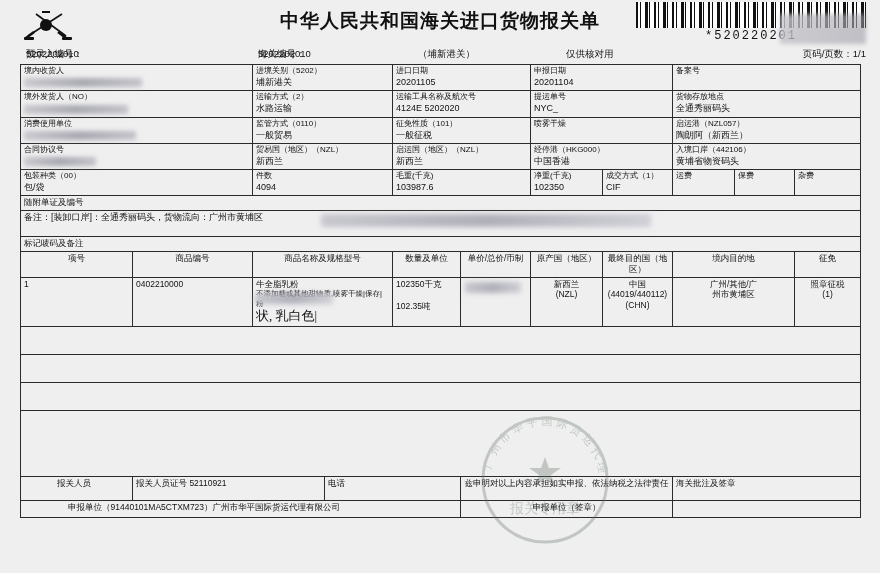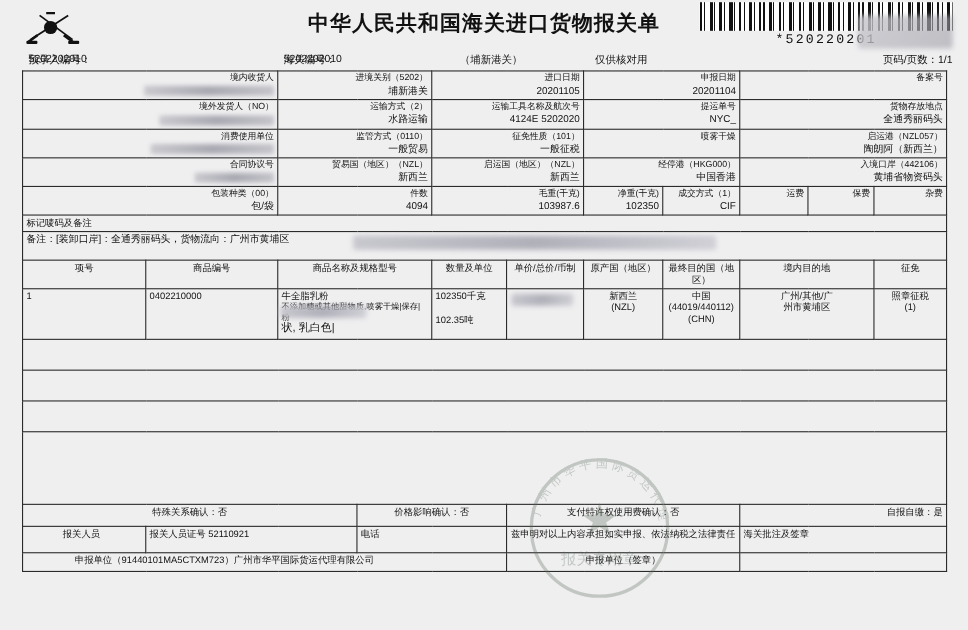--- a/index.html
+++ b/index.html
@@ -28,39 +28,39 @@
   .blur-mark{position:absolute;right:14px;top:14px;width:86px;height:30px;
     background:linear-gradient(120deg,rgba(200,200,205,.85),rgba(150,150,160,.55));
     filter:blur(2.2px);border-radius:2px;}
 
   
   .metarow{position:relative;height:16px;font-size:9.5px;text-align:right;}
   .metarow span{position:absolute;white-space:nowrap;}
   .m1{left:26px;top:0;}
   .m2{left:258px;top:0;}
   .m3{left:418px;top:0;}
-  .m4{left:541px;top:0;}
+  .m4{left:566px;top:0;}
   .m5{right:14px;top:0;}
 
   
   table.form{
     position:absolute;left:20px;top:64px;width:840px;
     border-collapse:collapse;table-layout:fixed;
   }
   table.form td{
     border:1px solid #2b2b2b;
     vertical-align:top;
     padding:1px 3px 2px 3px;
     font-size:8.5px;
     line-height:1.25;
     height:13px;
   }
   .lbl{font-size:8px;color:#111;white-space:nowrap;}
   .val{font-size:9px;color:#111;white-space:nowrap;}
-  .cell{position:relative;height:26px;text-align:right;}
+  .cell{position:relative;height:26px;}
   .cell .lbl{display:block;}
   .cell .val{display:block;margin-top:1px;}
 
   
   .blur{
     display:inline-block;height:9px;border-radius:1px;
     background:linear-gradient(100deg,#c9c9ce,#a9a9b2,#c4c4ca);
     filter:blur(2px);vertical-align:middle;
   }
   .blurbig{
@@ -266,50 +266,53 @@
       <td class="cell">
         <span class="lbl">保费</span>
         <span class="val"></span>
       </td>
       <td class="cell">
         <span class="lbl">杂费</span>
         <span class="val"></span>
       </td>
     </tr>
 
-
-    <tr>
-      <td colspan="11" style="height:11px;">标记唛码及备注</td>
-    </tr>
+    <tr>
+      <td colspan="11" style="height:11px;">随附单证及编号</td>
+    </tr>
+
     <tr>
       <td colspan="11" style="height:22px;position:relative;">
         <span class="val">备注：[装卸口岸]：全通秀丽码头，货物流向：广州市黄埔区</span>
         <span class="blurbig" style="left:300px;top:3px;width:330px;height:13px;"></span>
       </td>
+    </tr>
+    <tr>
+      <td colspan="11" style="height:11px;">标记唛码及备注</td>
     </tr>
 
     <tr>
       <td style="width:30px;margin-top:28px;" class="center">项号</td>
       <td class="center">商品编号</td>
       <td colspan="2" class="center">商品名称及规格型号</td>
       <td class="center">数量及单位</td>
       <td class="center">单价/总价/币制</td>
       <td class="center">原产国（地区）</td>
       <td class="center">最终目的国（地区）</td>
       <td colspan="2" class="center">境内目的地</td>
       <td class="center">征免</td>
     </tr>
 
     <tr>
       <td style="height:42px;">1</td>
       <td>0402210000</td>
       <td colspan="2" style="position:relative;">
         <div>牛全脂乳粉</div>
         <div style="font-size:7.5px;">不添加糖或其他甜物质,喷雾干燥|保存|粉</div>
-        <div style="font-size:10px;">状, 乳白色|</div>
+        <div style="font-size:13px;font-family:Liberation Serif, serif;">状, 乳白色|</div>
         <span class="blurbig" style="left:2px;top:15px;width:78px;height:11px;"></span>
       </td>
       <td>
         <div>102350千克</div>
         <div style="margin-top:12px;">102.35吨</div>
       </td>
       <td style="position:relative;">
         <span class="blurbig" style="left:4px;top:4px;width:56px;height:11px;"></span>
       </td>
       <td class="center">
@@ -336,34 +339,20 @@
     <tr>
           <td colspan="11" style="height:24px;">&nbsp;</td>
         </tr>
     <tr>
           <td colspan="11" style="height:24px;">&nbsp;</td>
         </tr>
     <tr>
           <td colspan="11" style="height:62px;">&nbsp;</td>
         </tr>
 
-    <tr>
-      <td colspan="3" class="center" style="height:16px;">
-        <span>特殊关系确认：</span><span>否</span>
-      </td>
-      <td colspan="2" class="center">
-        <span>价格影响确认：</span><span>否</span>
-      </td>
-      <td colspan="3" class="center">
-        <span>支付特许权使用费确认：</span><span>否</span>
-      </td>
-      <td colspan="3" class="right">
-        <span>自报自缴：</span><span>是</span>
-      </td>
-    </tr>
 
     <tr>
       <td style="height:20px;padding-left:36px;">报关人员</td>
       <td colspan="2">
         <span>报关人员证号</span> <span>52110921</span>
       </td>
       <td colspan="2">电话</td>
       <td colspan="3" class="center">兹申明对以上内容承担如实申报、依法纳税之法律责任</td>
       <td colspan="3">海关批注及签章</td>
     </tr>

